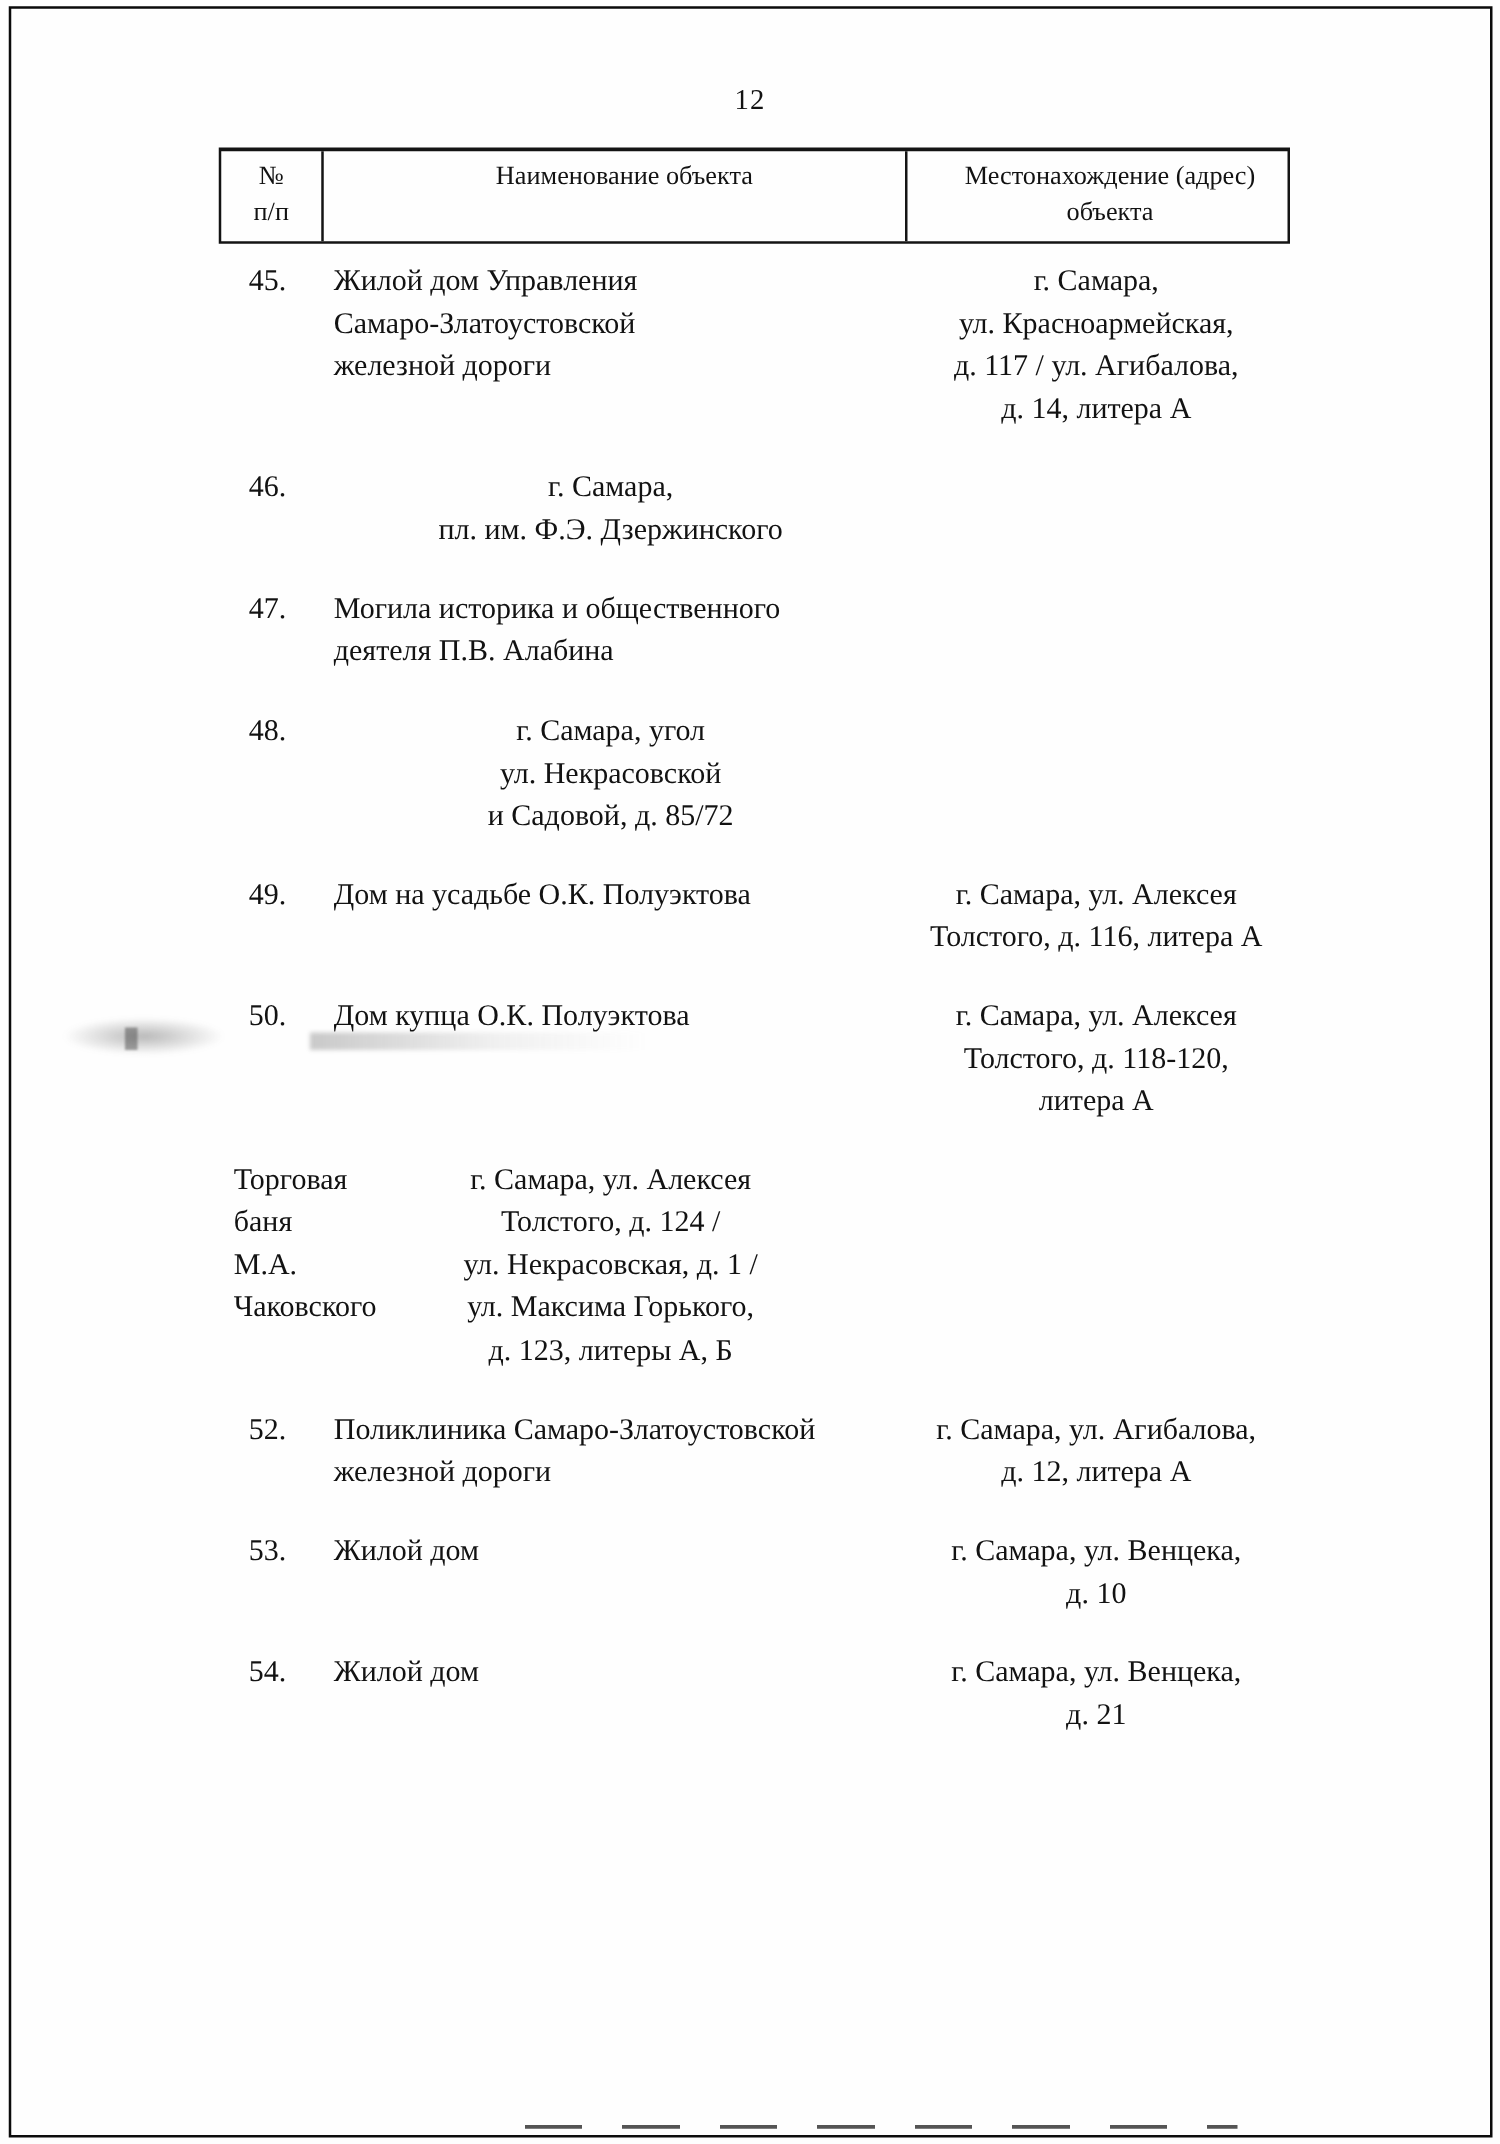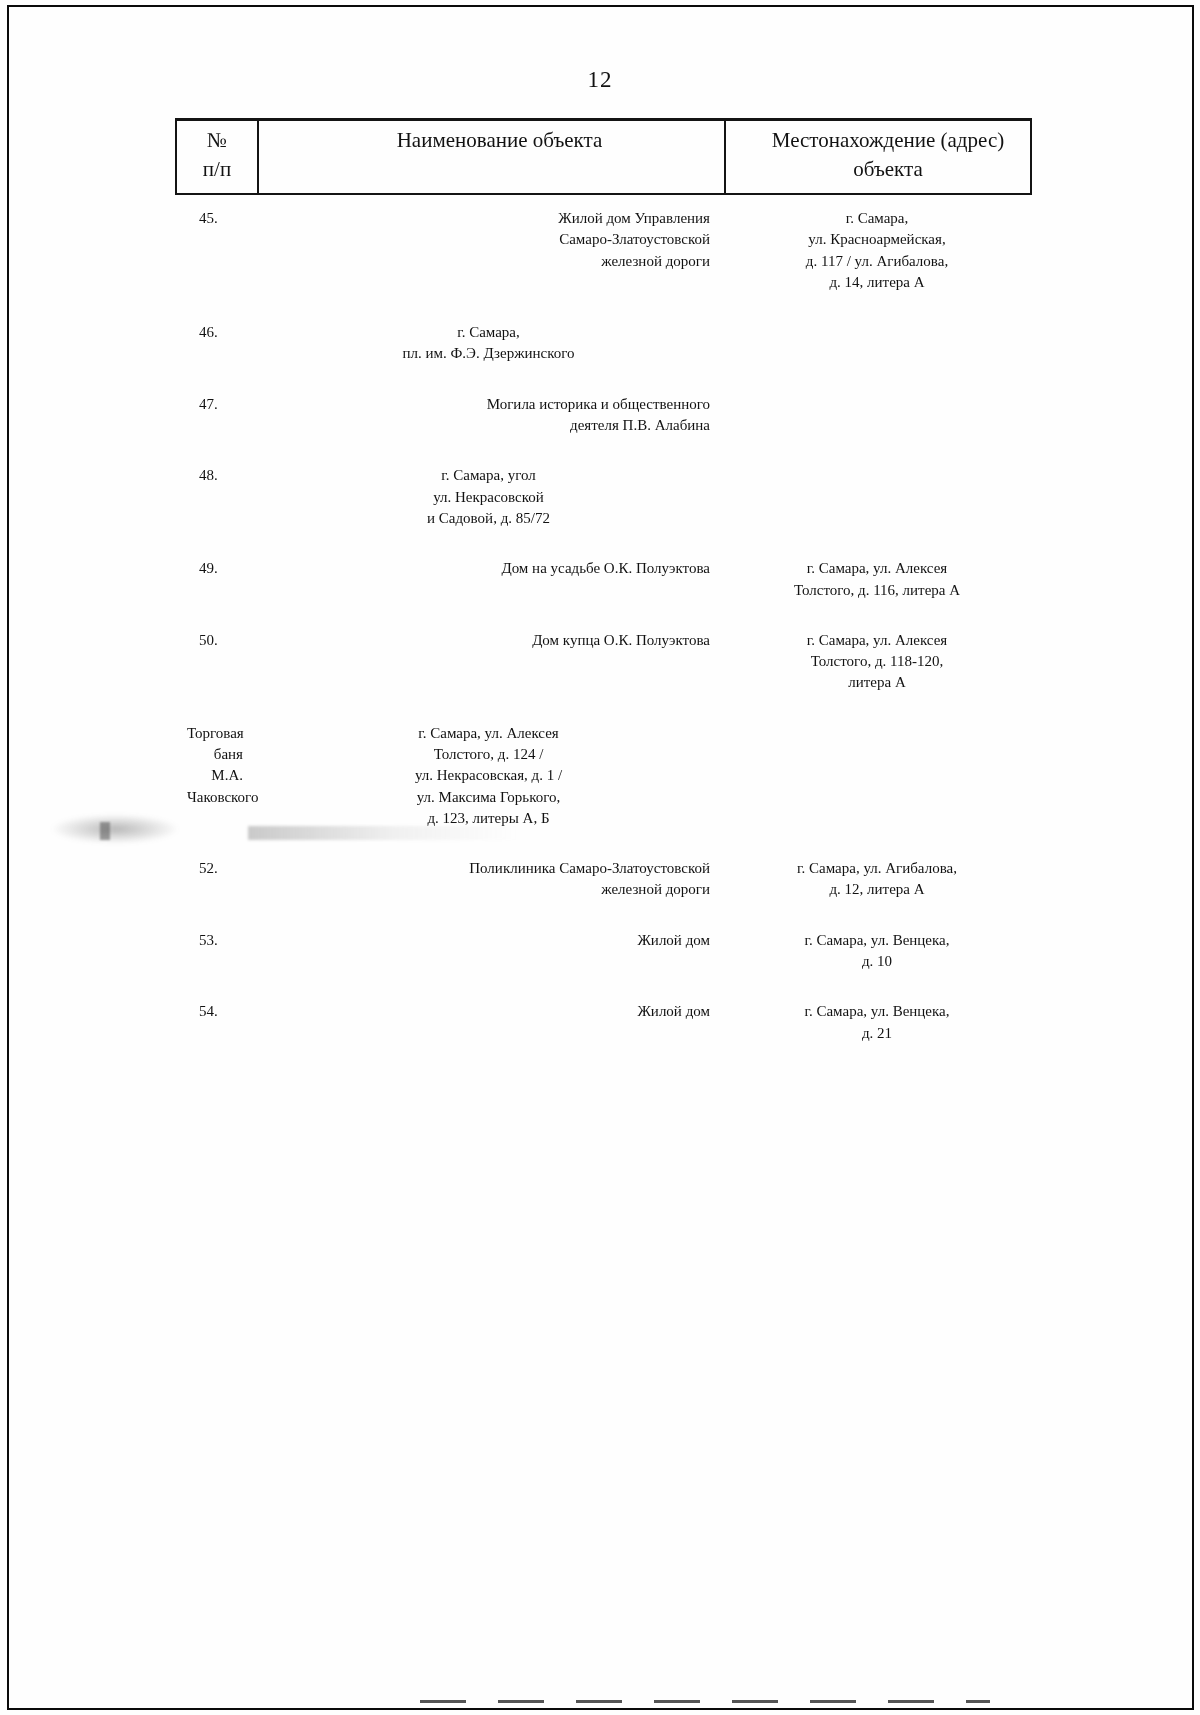--- a/index.html
+++ b/index.html
@@ -42,26 +42,26 @@
     border-left:2px solid #141414;
     padding-left:20px;
   }
   .tbody{
     margin-top:13px;
     display:flex;
     flex-direction:column;
     gap:29px;
   }
   .cell{
-    font-size:15px;
+    font-size:24px;
     line-height:1.42;
     white-space:pre-line;
   }
   .num{text-align:left;padding-left:24px;}
-  .name{text-align:right;padding:0 12px;}
+  .name{text-align:left;padding:0 12px;}
   .addr{text-align:center;padding:0 2px;}
 
   
   .smudge-a{
     position:absolute;left:50px;top:814px;width:130px;height:30px;
     background:radial-gradient(ellipse at center, rgba(70,70,70,.38), rgba(120,120,120,0) 70%);
     filter:blur(2px);
   }
   .smudge-b{
     position:absolute;left:248px;top:826px;width:270px;height:14px;

